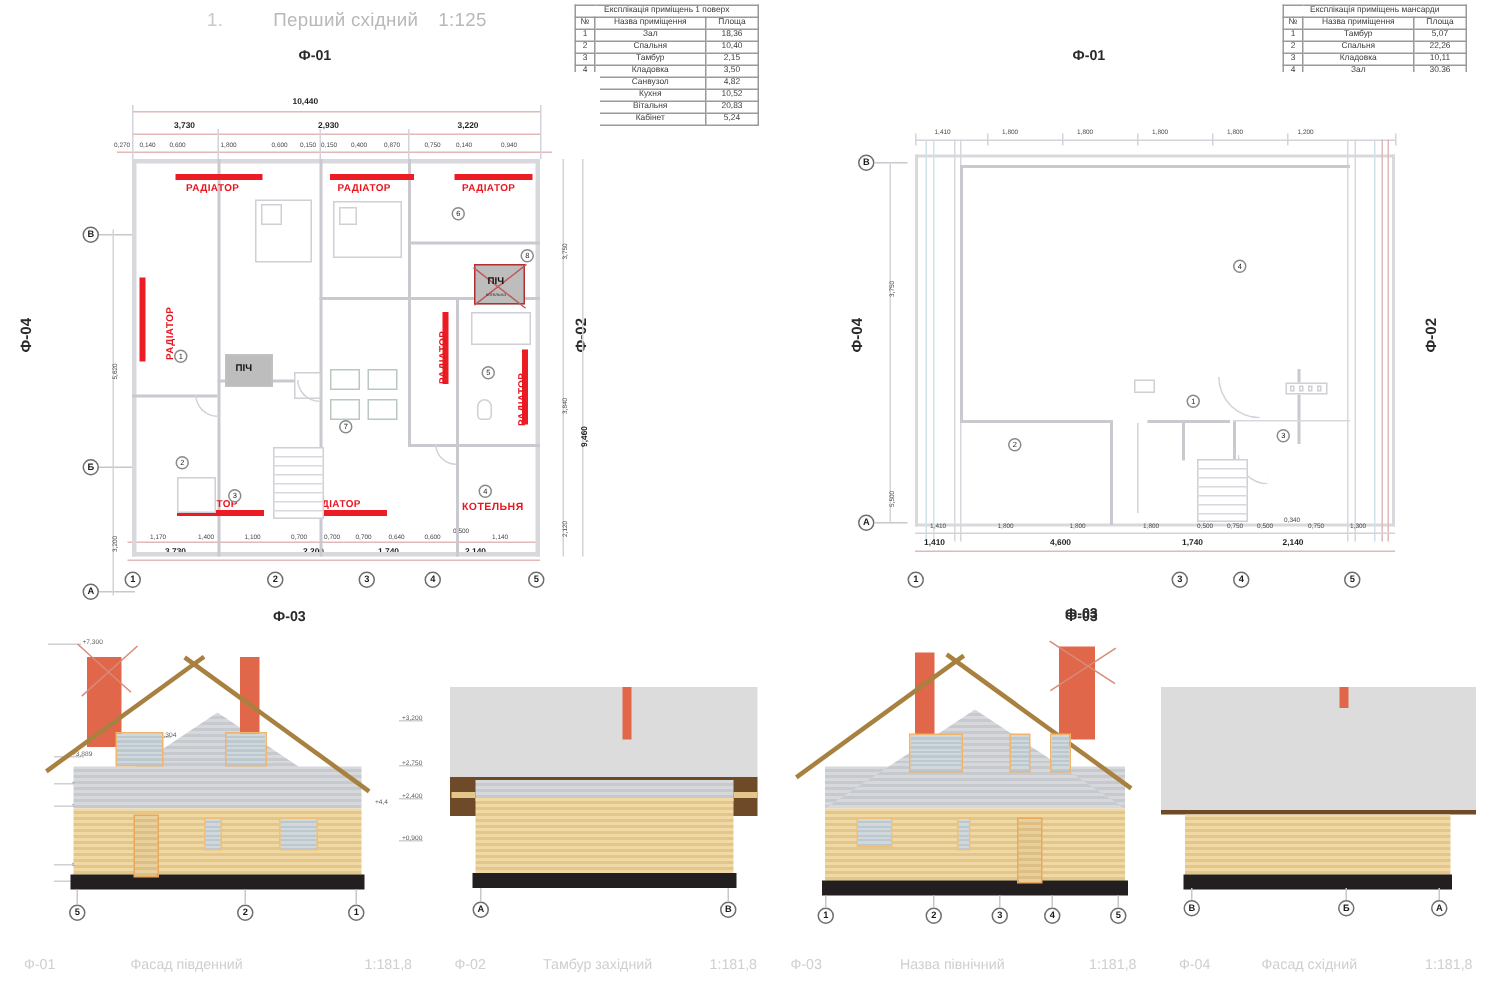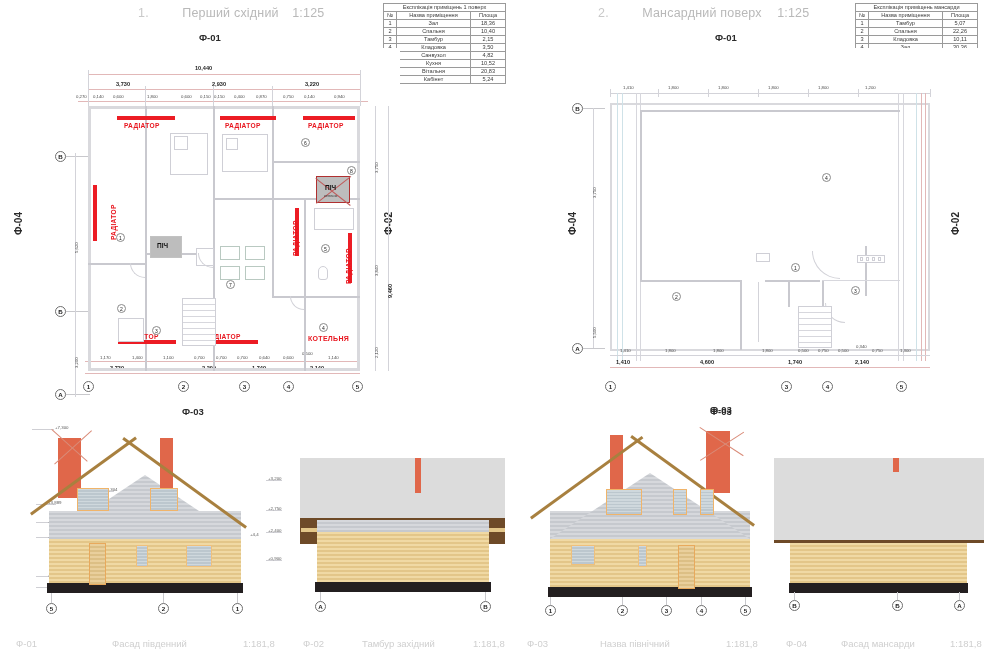--- a/index.html
+++ b/index.html
@@ -197,27 +197,20 @@
 
   <div class="abs ttl" style="left:138px; top:6px;">
     <span class="num">1.</span>
     <span style="display:inline-block;width:26px"></span>
     <span>Перший східний</span>
     <span style="display:inline-block;width:6px"></span>
     <span>1:125</span>
   </div>
   <div class="abs tag" style="left:199px; top:32px;">Ф-01</div>
 
-  <div class="abs ttl" style="left:598px; top:6px;">
-    <span class="num">2.</span>
-    <span style="display:inline-block;width:26px"></span>
-    <span>Мансардний поверх</span>
-    <span style="display:inline-block;width:8px"></span>
-    <span>1:125</span>
-  </div>
   <div class="abs tag" style="left:715px; top:32px;">Ф-01</div>
 
   <table class="sched abs" style="left:383px; top:3px;">
     <tbody>
         <tr>
       <td class="cap" colspan="3">Експлікація приміщень 1 поверх</td>
     </tr>
     <tr>
       <th class="c-no">№</th>
       <th class="c-nm">Назва приміщення</th>
@@ -691,29 +684,29 @@
     <div class="axis" style="left:194px; top:140px;">А</div>
     <div class="axleader" style="left:34px;  top:132px; width:1px; height:8px; background:#c8c8cc;"></div>
     <div class="axleader" style="left:137px; top:132px; width:1px; height:8px; background:#c8c8cc;"></div>
     <div class="axleader" style="left:199px; top:132px; width:1px; height:8px; background:#c8c8cc;"></div>
   </div>
 
   <div class="abs tag" style="left:710px; top:404px;">Ф-03</div>
 
   <div class="cap-row">
     <div class="cap-item" style="left:16px;">Ф-01</div>
-    <div class="cap-item" style="left:112px;">Фасад південний</div>
+    <div class="cap-item" style="left:87px;">Фасад південний</div>
     <div class="cap-item" style="left:243px;">1:181,8</div>
 
     <div class="cap-item" style="left:303px;">Ф-02</div>
     <div class="cap-item" style="left:362px;">Тамбур західний</div>
     <div class="cap-item" style="left:473px;">1:181,8</div>
 
     <div class="cap-item" style="left:527px;">Ф-03</div>
     <div class="cap-item" style="left:600px;">Назва північний</div>
     <div class="cap-item" style="left:726px;">1:181,8</div>
 
     <div class="cap-item" style="left:786px;">Ф-04</div>
-    <div class="cap-item" style="left:841px;">Фасад мансарди</div>
+    <div class="cap-item" style="left:841px;">Фасад східний</div>
     <div class="cap-item" style="left:950px;">1:181,8</div>
   </div>
 
 </div>
 
 </body></html>

